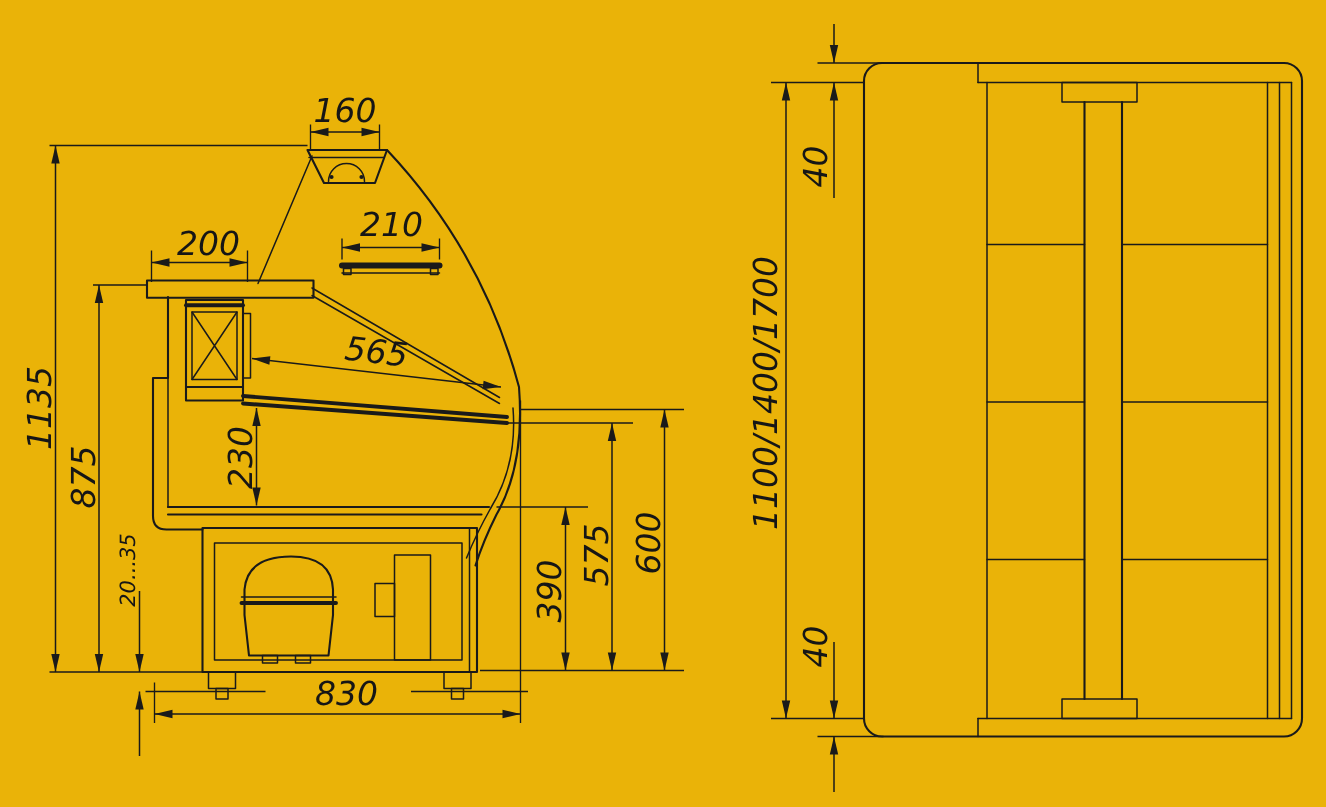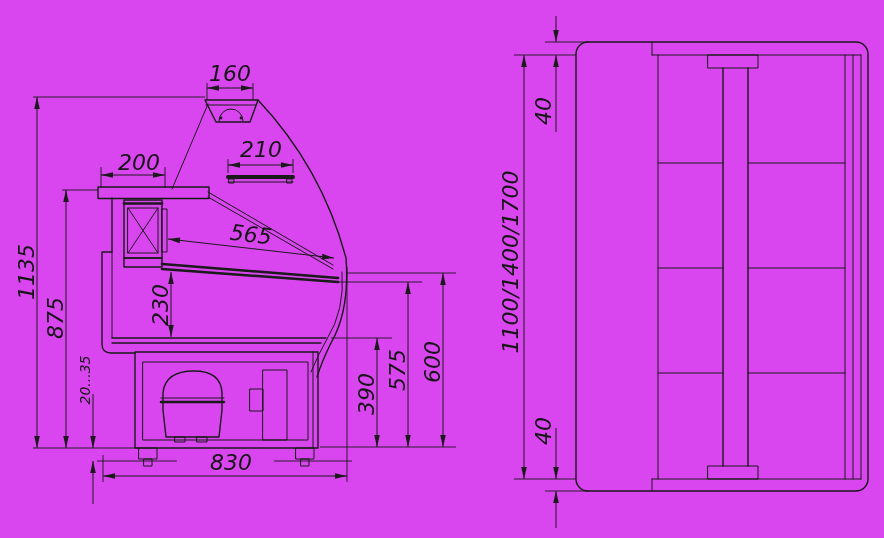--- a/index.html
+++ b/index.html
@@ -1,16 +1,16 @@
 <!DOCTYPE html>
 <html><head>
 <meta charset="utf-8">
 <style>
   html,body{margin:0;padding:0;background:#ffffff;}
-  .canvas{position:relative;width:884px;height:538px;background:#d946ef;overflow:hidden;
+  .canvas{position:relative;width:884px;height:538px;background:#eab308;overflow:hidden;
           font-family:"DejaVu Sans",sans-serif;}
   svg{display:block;}
   .ol{fill:none;stroke:#1a1a1a;stroke-width:1.4;stroke-linejoin:round;stroke-linecap:round;}
   .thin{stroke-width:1;}
   .th{stroke-width:2.6;}
   .bar{stroke-width:4;}
   .dim{fill:none;stroke:#1a1a1a;stroke-width:1;}
   .ext{fill:none;stroke:#1a1a1a;stroke-width:0.9;}
   .lbl{font-family:"DejaVu Sans",sans-serif;font-style:italic;font-size:22px;fill:#161616;}
   .sm{font-size:14px;}

